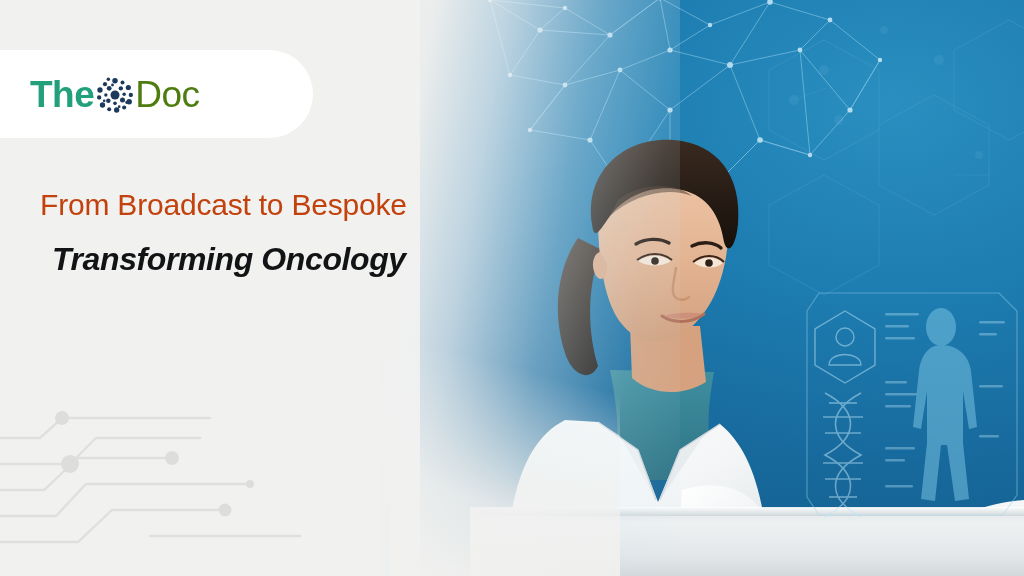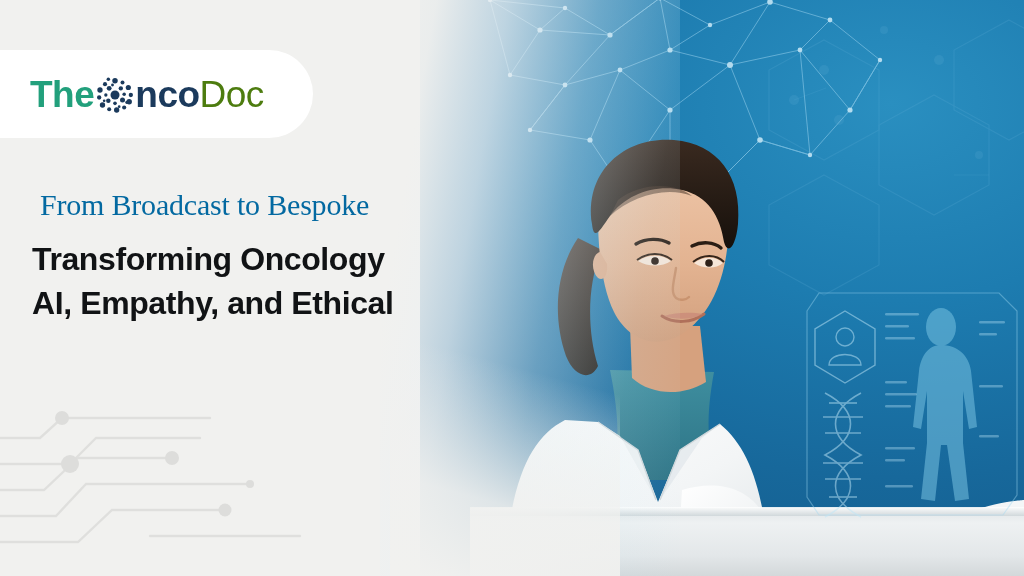--- a/index.html
+++ b/index.html
@@ -173,35 +173,35 @@
     letter-spacing: -0.5px;
   }
 
   
   .eyebrow {
     position: absolute;
     left: 40px;
     top: 188px;
     font-size: 30px;
     font-weight: 400;
-    color: #0369a1;
+    color: #c2410c;
     letter-spacing: -0.2px;
     white-space: nowrap;
-    font-family: Liberation Serif, serif;
   }
   .headline {
     position: absolute;
-    left: 32px;
+    left: 52px;
     top: 237px;
     width: 520px;
     font-size: 32px;
     font-weight: bold;
     color: #111315;
     line-height: 1.38;
     letter-spacing: -0.4px;
+    font-style: italic;
   }
   .headline .hl-line { display: block; }
 </style>
 </head>
 <body>
 
 <div class="banner">
 
   <div class="bg-base"></div>
 
@@ -445,25 +445,23 @@
             <circle cx="16" cy="31" r="2.7"></circle>
           <circle cx="24" cy="34" r="2.2"></circle>
             <circle cx="13" cy="24" r="2"></circle>
           <circle cx="35" cy="23" r="2.1"></circle>
             <circle cx="21" cy="12" r="1.7"></circle>
           <circle cx="29" cy="38" r="1.6"></circle>
             <circle cx="38" cy="33" r="1.7"></circle>
           <circle cx="11" cy="31" r="1.6"></circle>
         </g>
       </svg>
-      <span class="logo-nco">nco</span>
       <span class="logo-doc">Doc</span>
     </div>
   </div>
 
   <div class="eyebrow">From Broadcast to Bespoke</div>
 
   <div class="headline">
     <span class="hl-line">Transforming Oncology</span>
-    <span class="hl-line">AI, Empathy, and Ethical</span>
   </div>
 
 </div>
 
 </body></html>

